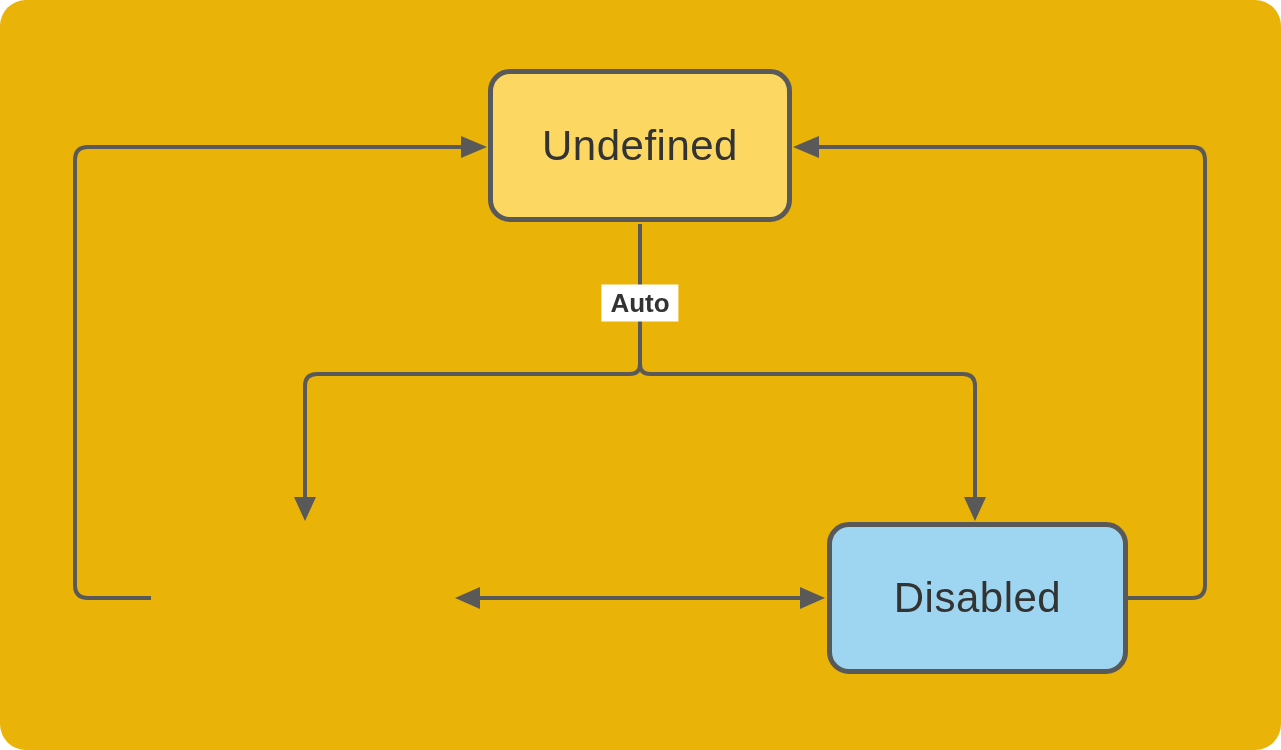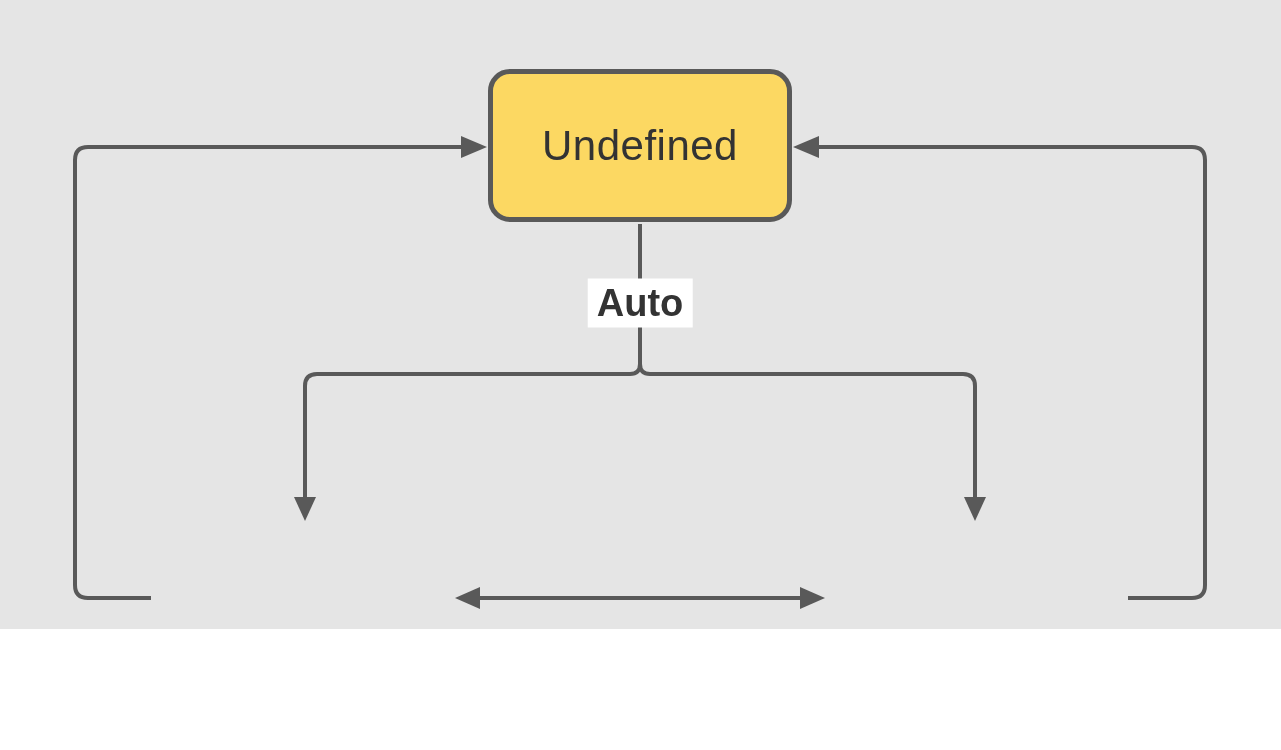--- a/index.html
+++ b/index.html
@@ -5,23 +5,24 @@
   html, body {
     margin: 0;
     padding: 0;
   }
   body {
     font-family: "Liberation Sans", sans-serif;
   }
   .canvas {
     position: relative;
     width: 1281px;
-    height: 629px;
+    height: 750px;
     overflow: hidden;
-    background: #e5e5e5;
+    background: #eab308;
+    border-radius: 26px;
   }
   .edges-svg {
     position: absolute;
     left: 0;
     top: 0;
     width: 1281px;
     height: 750px;
   }
   .edge-path {
     fill: none;
@@ -44,21 +45,21 @@
   .node-undefined { left: 488px; top: 69px;  width: 304px; height: 153px; }
   .node-enabled   { left: 151px; top: 522px; width: 302px; height: 152px; }
   .node-disabled  { left: 827px; top: 522px; width: 301px; height: 152px; }
   .edge-label {
     position: absolute;
     left: 640px;
     top: 303px;
     transform: translate(-50%, -50%);
     background: #ffffff;
     padding: 3px 9px;
-    font-size: 38px;
+    font-size: 26px;
     font-weight: bold;
     white-space: nowrap;
   }
 </style>
 </head>
 <body>
 
 <div class="canvas">
 
   <svg class="edges-svg" viewBox="0 0 1281 750">
@@ -77,16 +78,19 @@
     <path class="edge-path" d="M 479 598 L 801 598" style="stroke: rgb(89, 89, 89);"></path>
     <polygon points="480,587 480,609 455,598" style="fill: rgb(89, 89, 89);"></polygon>
     <polygon points="800,587 800,609 825,598" style="fill: rgb(89, 89, 89);"></polygon>
   </svg>
 
   <div class="node node-undefined" style="background-color: rgb(252, 216, 98); border-color: rgb(89, 89, 89); color: rgb(51, 51, 51);">
     <span class="node-label">Undefined</span>
   </div>
 
 
+  <div class="node node-disabled" style="background-color: rgb(158, 213, 240); border-color: rgb(89, 89, 89); color: rgb(51, 51, 51);">
+    <span class="node-label">Disabled</span>
+  </div>
 
   <div class="edge-label" style="color: rgb(51, 51, 51); background-color: rgb(255, 255, 255);">Auto</div>
 
 </div>
 
 </body></html>

